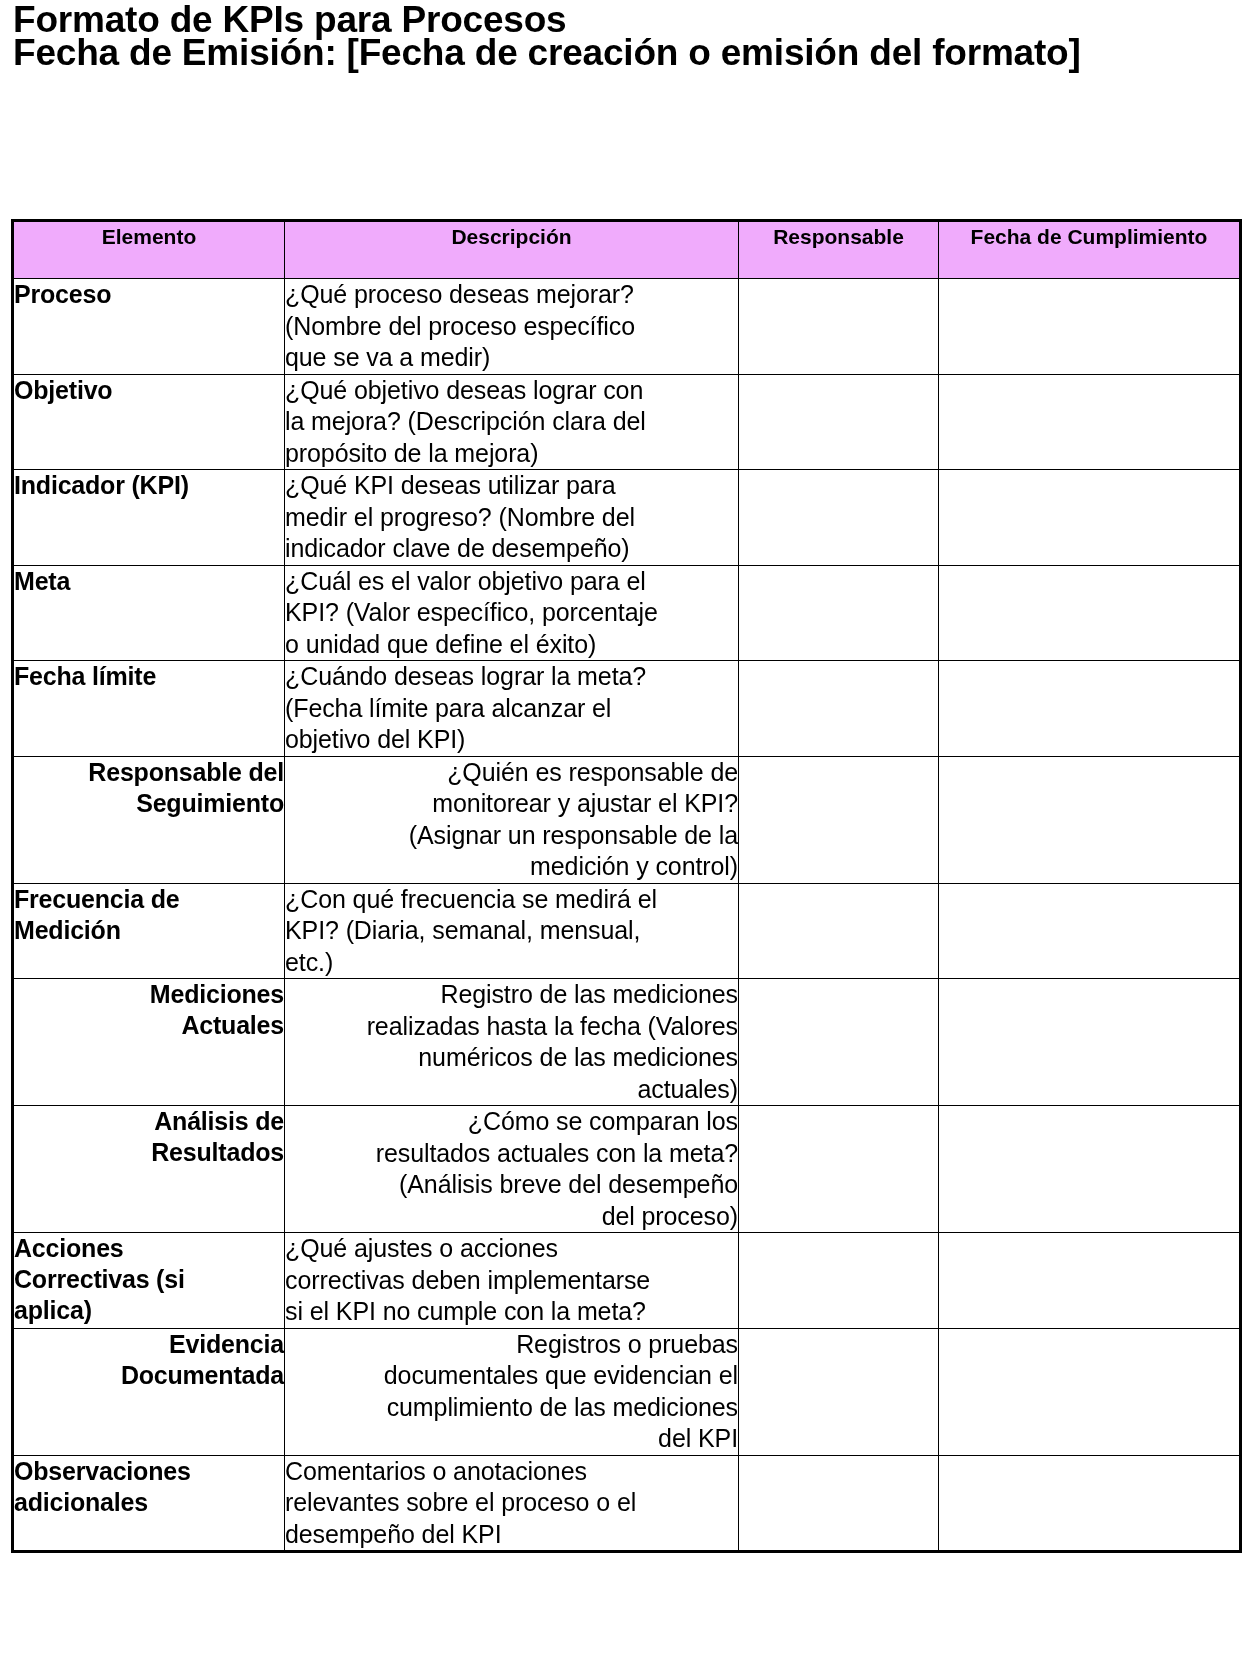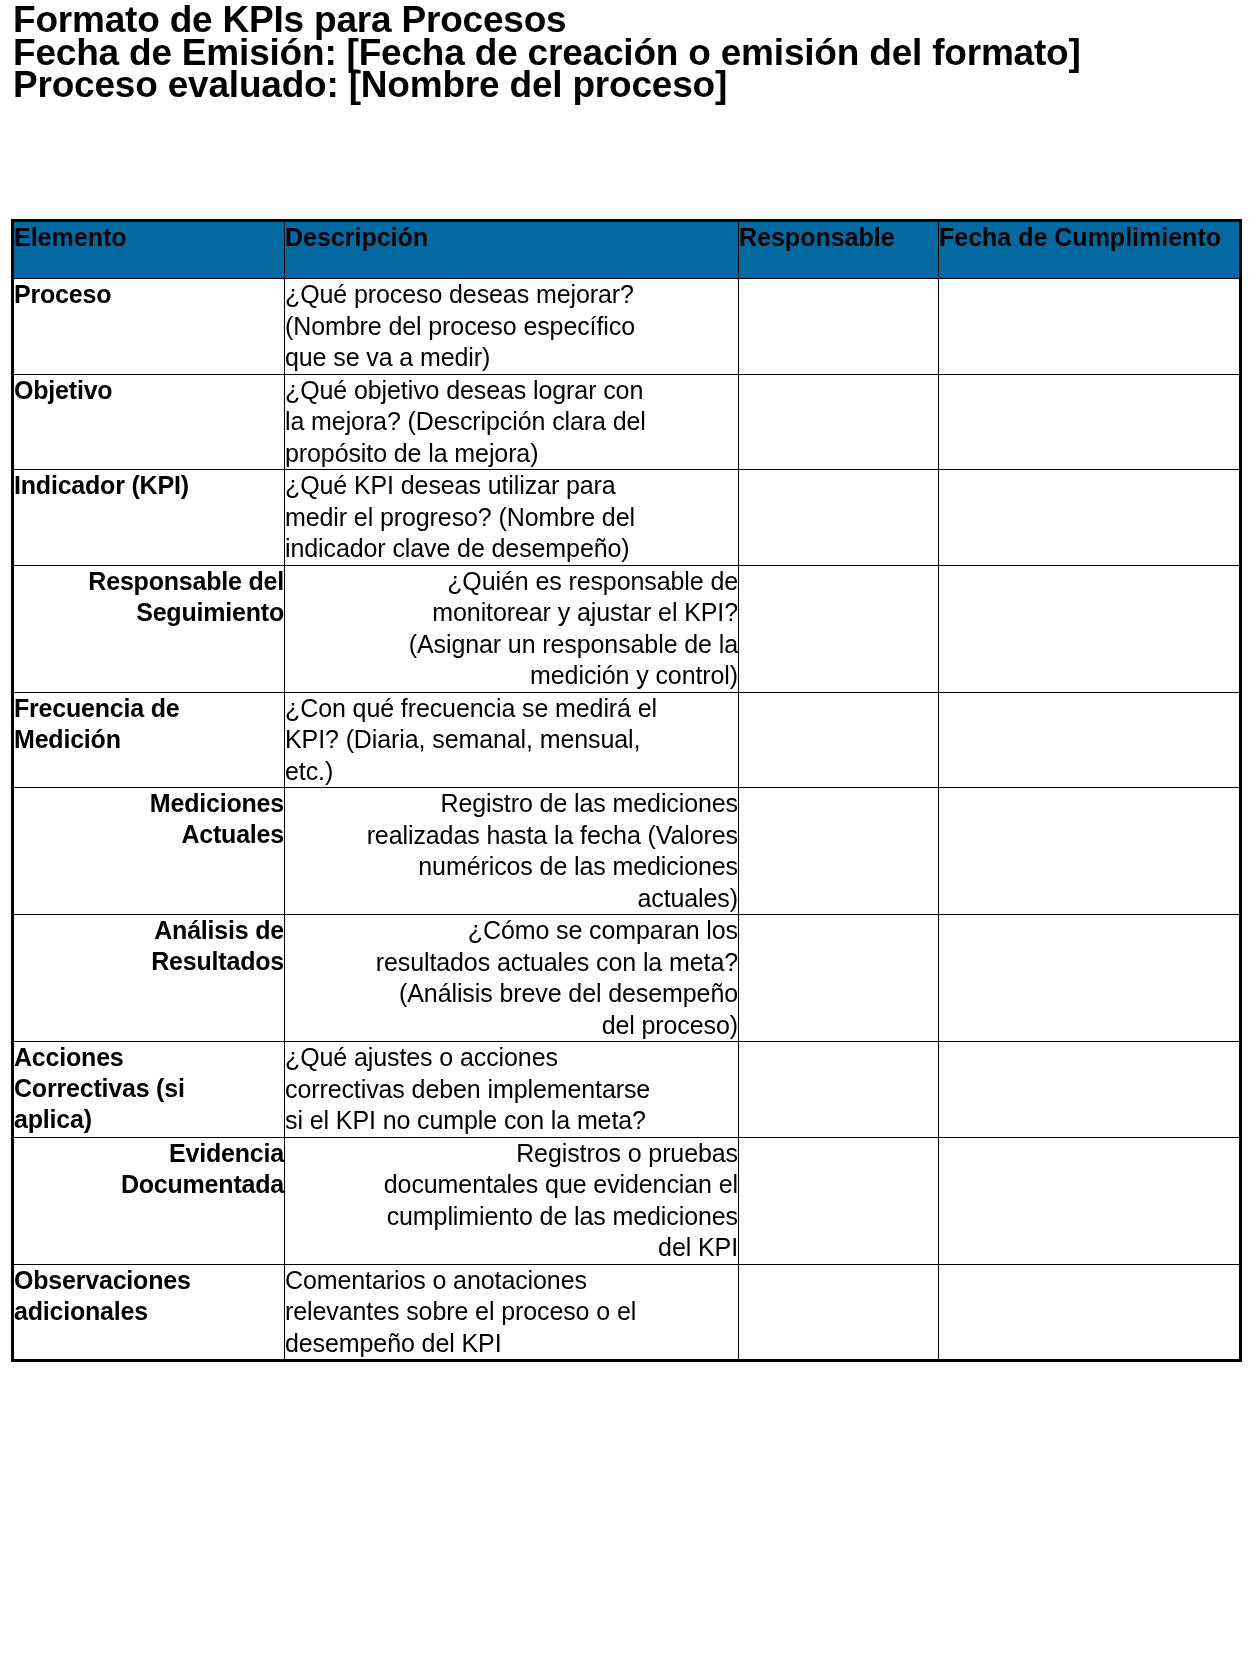--- a/index.html
+++ b/index.html
@@ -58,24 +58,24 @@
   table.kpi col.c-fecha        { width: 302px; }
 
   table.kpi th,
   table.kpi td {
     border: 1.6px solid #000;
     vertical-align: top;
     padding: 0;
   }
 
   thead th {
-    background: #0369a1;
-    text-align: left;
+    background: #f0abfc;
+    text-align: center;
     vertical-align: middle;
-    font-size: 25px;
+    font-size: 21px;
     font-weight: bold;
     line-height: 30px;
     height: 56px;
     padding: 2px 4px;
   }
 
   td.cell-elemento {
     font-size: 25px;
     font-weight: bold;
     line-height: 31px;
@@ -101,21 +101,20 @@
   tr.h4 td { height: 120px; text-align: right; }
 </style>
 </head>
 <body>
 
 <div id="page">
 
   <div id="doc-header">
     <div class="hdr-line">Formato de KPIs para Procesos</div>
     <div class="hdr-line">Fecha de Emisión: [Fecha de creación o emisión del formato]</div>
-    <div class="hdr-line">Proceso evaluado: [Nombre del proceso]</div>
   </div>
 
   <div id="kpi-table-wrap">
     <table class="kpi">
       <colgroup>
         <col class="c-elemento">
         <col class="c-descripcion">
         <col class="c-responsable">
         <col class="c-fecha">
       </colgroup>
@@ -157,20 +156,44 @@
               <span class="cell-text">Indicador (KPI)</span>
             </td>
             <td class="cell-descripcion">
               <span class="cell-text">¿Qué KPI deseas utilizar para</span>
               <span class="cell-text">medir el progreso? (Nombre del</span>
               <span class="cell-text">indicador clave de desempeño)</span>
             </td>
             <td class="cell-blank"></td>
             <td class="cell-blank"></td>
           </tr>
+          <tr class="h3">
+            <td class="cell-elemento">
+              <span class="cell-text">Meta</span>
+            </td>
+            <td class="cell-descripcion">
+              <span class="cell-text">¿Cuál es el valor objetivo para el</span>
+              <span class="cell-text">KPI? (Valor específico, porcentaje</span>
+              <span class="cell-text">o unidad que define el éxito)</span>
+            </td>
+            <td class="cell-blank"></td>
+            <td class="cell-blank"></td>
+          </tr>
+          <tr class="h3">
+            <td class="cell-elemento">
+              <span class="cell-text">Fecha límite</span>
+            </td>
+            <td class="cell-descripcion">
+              <span class="cell-text">¿Cuándo deseas lograr la meta?</span>
+              <span class="cell-text">(Fecha límite para alcanzar el</span>
+              <span class="cell-text">objetivo del KPI)</span>
+            </td>
+            <td class="cell-blank"></td>
+            <td class="cell-blank"></td>
+          </tr>
           <tr class="h4">
             <td class="cell-elemento">
               <span class="cell-text">Responsable del</span>
               <span class="cell-text">Seguimiento</span>
             </td>
             <td class="cell-descripcion">
               <span class="cell-text">¿Quién es responsable de</span>
               <span class="cell-text">monitorear y ajustar el KPI?</span>
               <span class="cell-text">(Asignar un responsable de la</span>
               <span class="cell-text">medición y control)</span>

